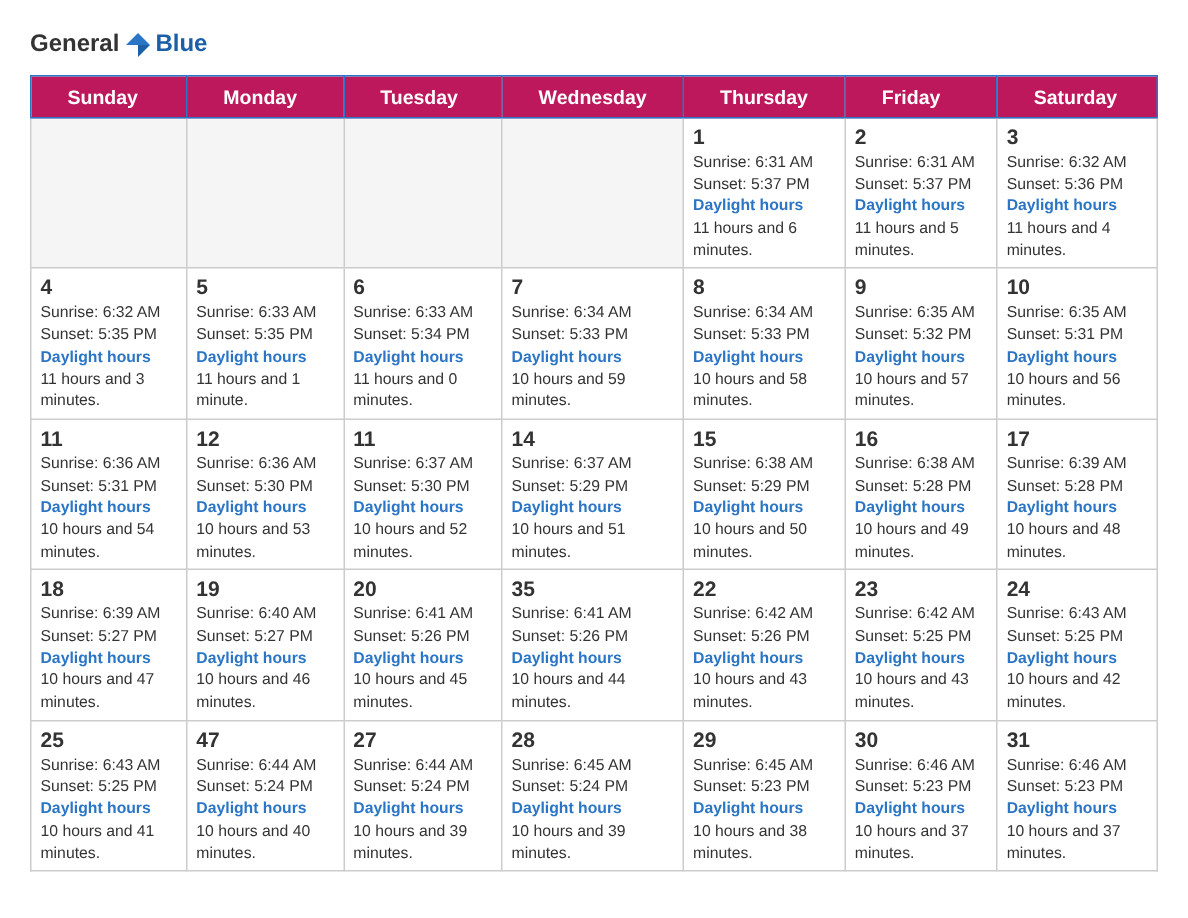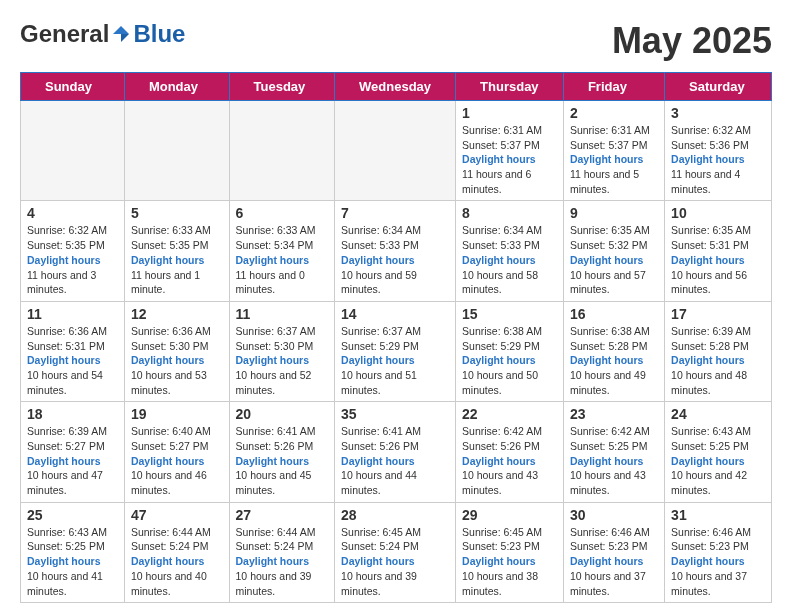--- a/index.html
+++ b/index.html
@@ -17,21 +17,21 @@
       margin-bottom: 10px;
     }
     .logo {
       display: flex;
       flex-direction: column;
       align-items: flex-start;
     }
     .logo-text {
       display: flex;
       align-items: center;
-      font-size: 24px;
+      font-size: 16px;
       font-weight: bold;
     }
     .logo-general {
       color: #333;
     }
     .logo-blue {
       color: #1a5fa8;
     }
     .logo-icon {
       width: 20px;
@@ -102,21 +102,20 @@
     <div class="logo-text">
       <span class="logo-general">General</span>
       <svg class="logo-icon" viewBox="0 0 20 20">
         <polygon points="10,2 18,10 10,10 2,10" fill="#2a75c5"></polygon>
         <polygon points="10,10 18,10 10,18" fill="#1a5fa8"></polygon>
       </svg>
       <span class="logo-blue">Blue</span>
     </div>
   </div>
   <div class="title-block">
-    <div class="main-title">May 2025</div>
   </div>
 </div>
 
 <table class="calendar">
   <thead>
     <tr>
     <th>Sunday</th>
         <th>Monday</th>
         <th>Tuesday</th>
         <th>Wednesday</th>

